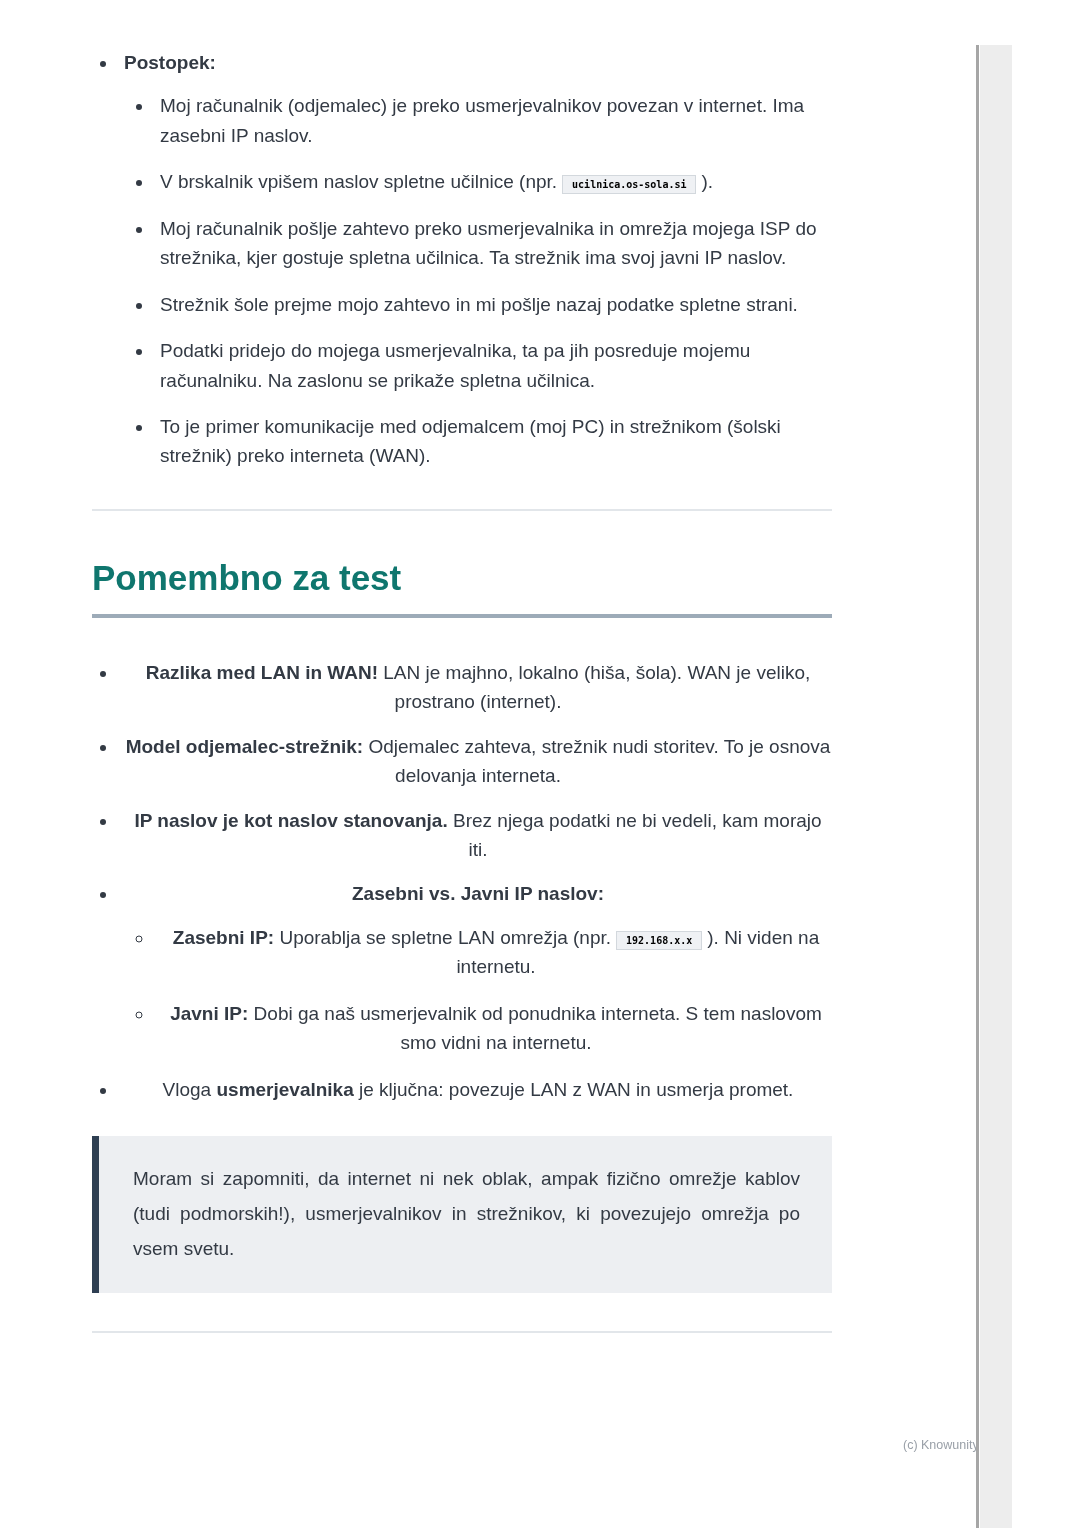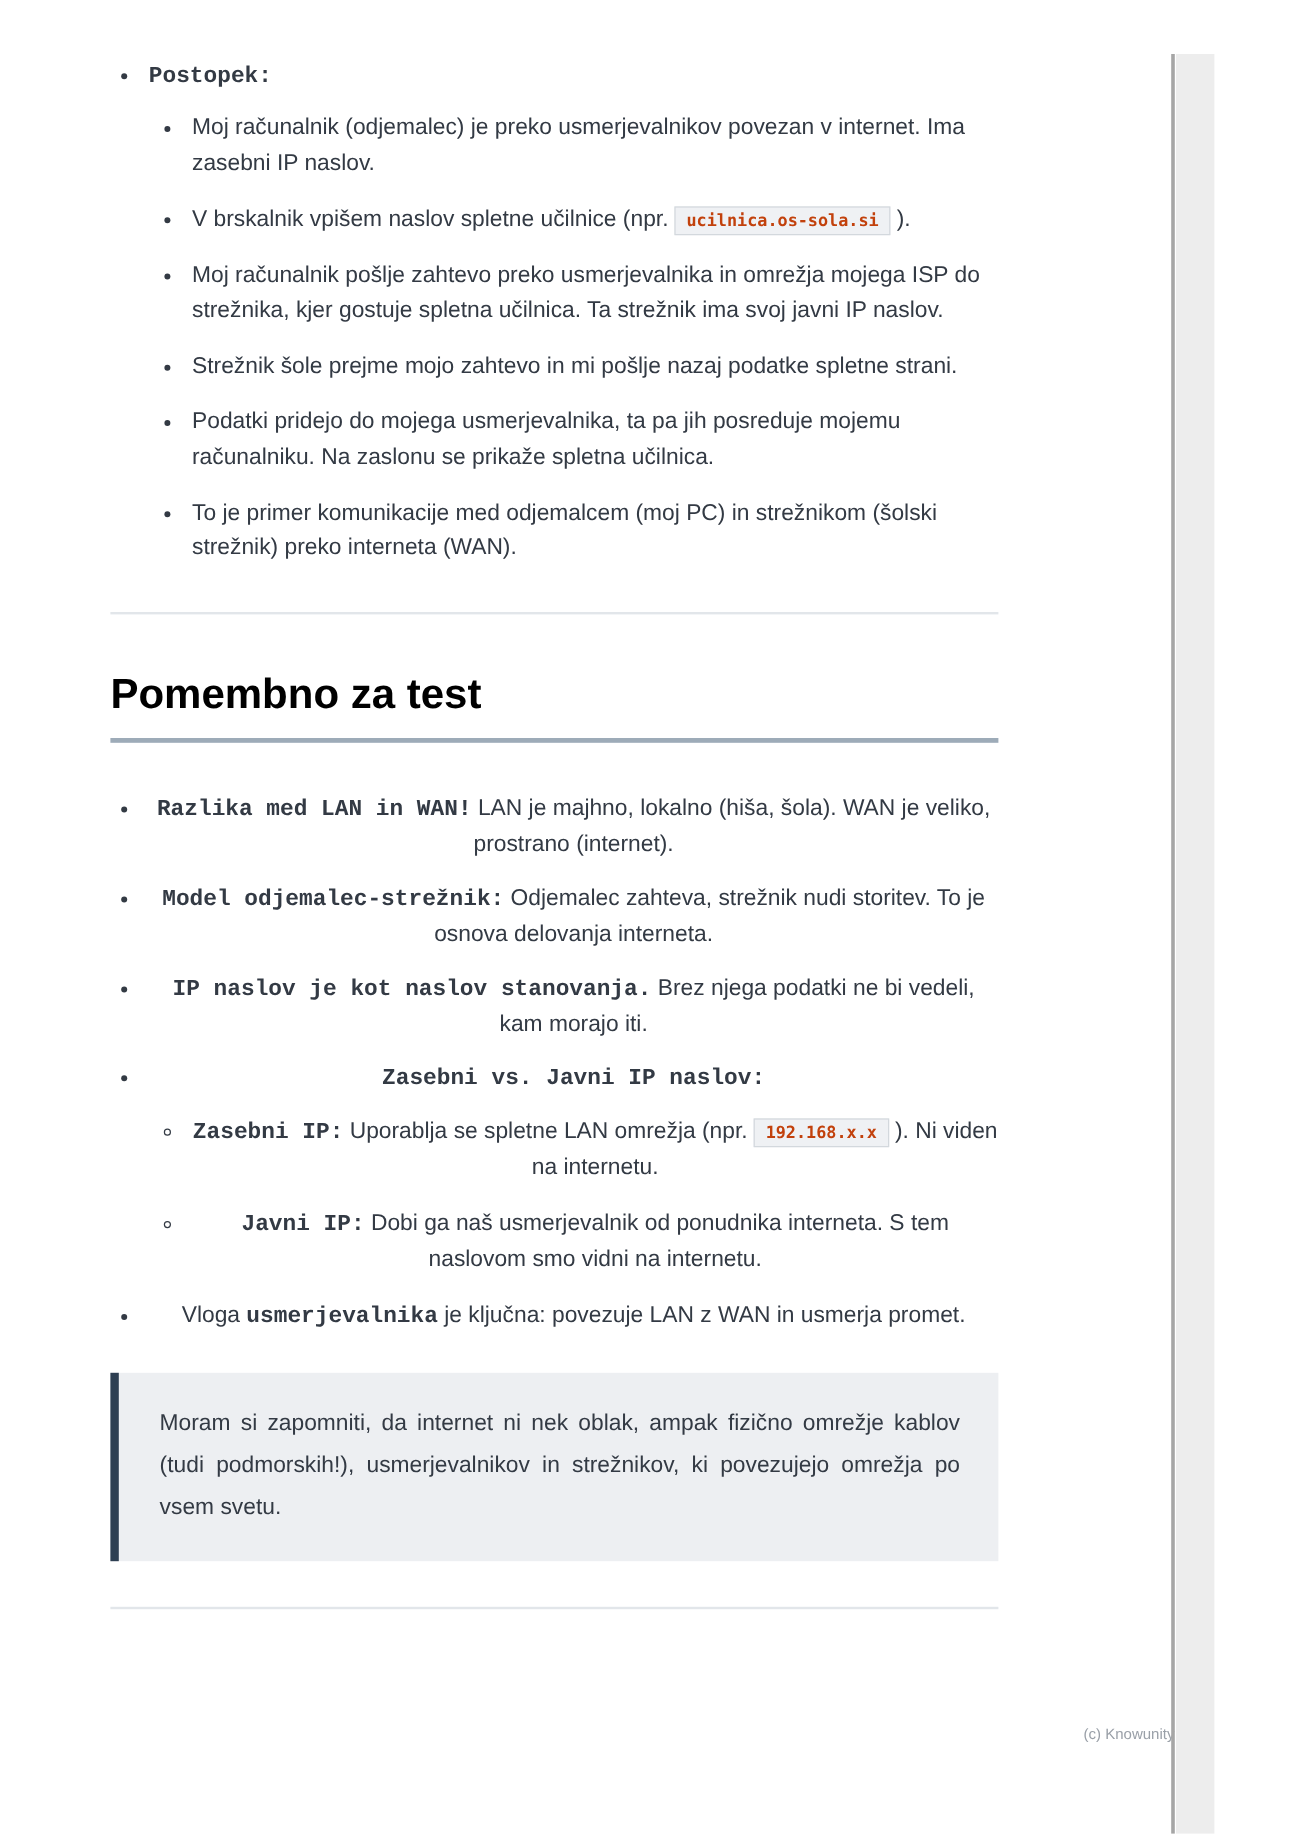--- a/index.html
+++ b/index.html
@@ -27,44 +27,44 @@
     list-style: disc;
   }
   ul.l1 > li { margin-bottom: 15px; padding-left: 6px; }
   ul.l2 {
     margin: 14px 0 0 0;
     padding-left: 30px;
     list-style: disc;
   }
   ul.l2 > li { margin-bottom: 17px; padding-left: 6px; }
   ul.l2.circ { list-style: circle; }
-  .b { font-weight: 700; font-family: Liberation Mono, monospace; }
+  .b { font-weight: 700; }
   code.chip {
     font-family: "DejaVu Sans Mono", "Liberation Mono", monospace;
     font-weight: 700;
-    font-size: 14px;
+    font-size: 10px;
     background: #eff1f4;
     border: 1px solid #d3d8dd;
     border-radius: 0;
     padding: 3px 9px;
     margin: 0 5px;
-    color: #c2410c;
+    color: #000000;
     -webkit-box-decoration-break: clone;
     box-decoration-break: clone;
     white-space: normal;
   }
   hr.divider {
     border: none;
     border-top: 2px solid #e2e6ea;
     margin: 38px 0 0 0;
   }
   h1.section-heading {
     font-size: 35px;
     font-weight: 700;
-    color: #000000;
+    color: #0f766e;
     margin: 46px 0 0 0;
     line-height: 1.2;
   }
   .heading-rule {
     height: 4px;
     background: #9dabb8;
     margin: 15px 0 40px 0;
   }
   .test-list { margin-top: 0; text-align: center; }
   blockquote.note {

